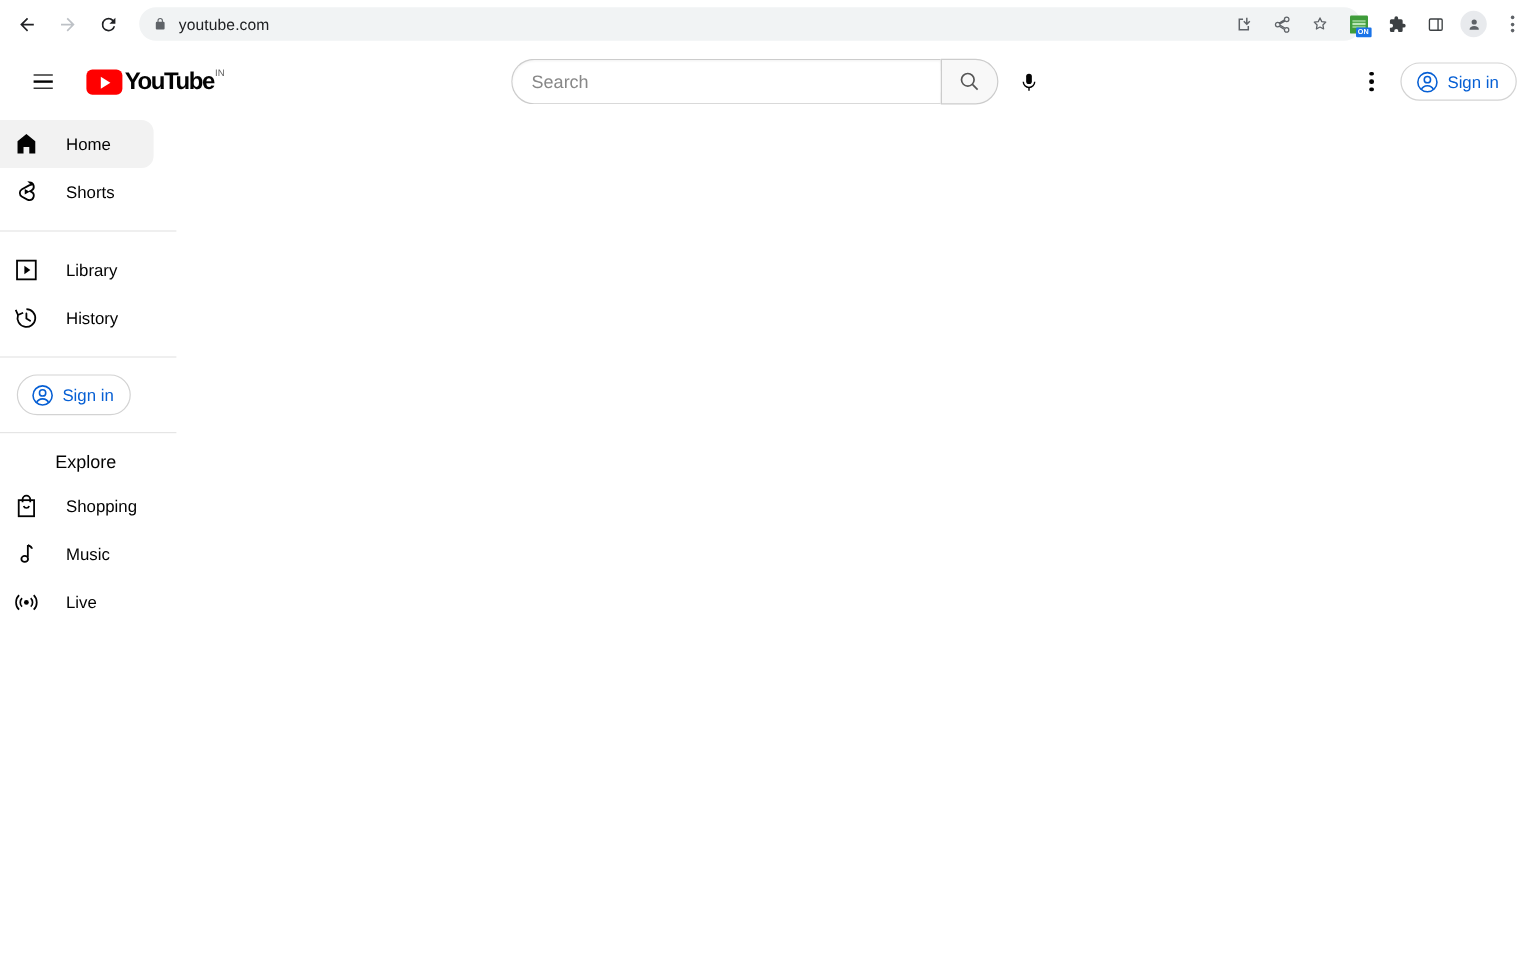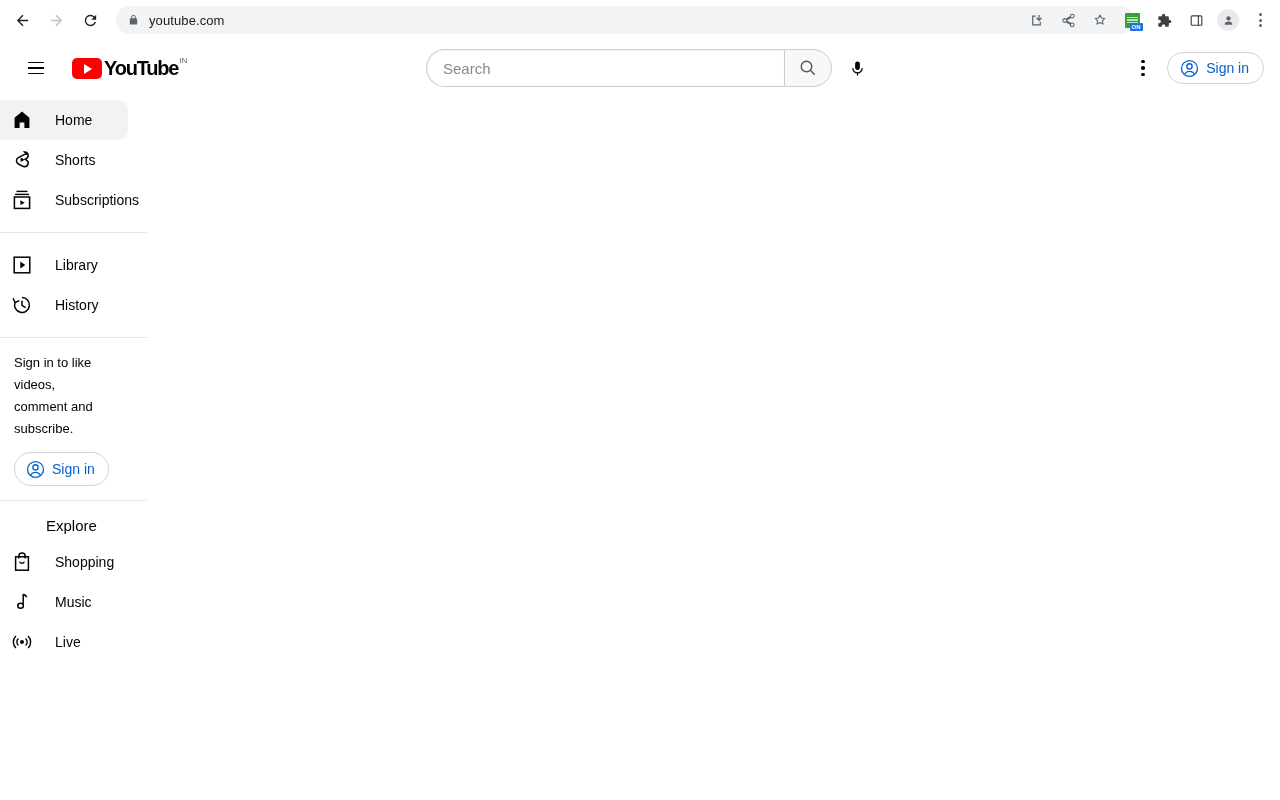--- a/index.html
+++ b/index.html
@@ -408,31 +408,20 @@
     <div class="nav-item">
       <span class="nav-ico">
         <svg width="24" height="24" viewBox="0 0 24 24">
           <path d="M14.6 3.9a3.6 3.6 0 0 1 1.6 6.8l-1.1.6 1.1.6a3.6 3.6 0 0 1-1.7 6.8c-.6 0-1.2-.2-1.7-.4l-4.4-2.3a3.6 3.6 0 0 1-.1-6.3l6.3-3.4c.6-.3 1.3-.4 2-.4z" fill="none" stroke="#030303" stroke-width="1.5"></path>
           <path d="M10.6 9.5l4.1 2.3-4.1 2.3V9.5z" fill="#030303"></path>
         </svg>
       </span>
       <span class="nav-label">Shorts</span>
     </div>
 
-    <div class="nav-item">
-      <span class="nav-ico">
-        <svg width="24" height="24" viewBox="0 0 24 24">
-          <line x1="6.5" y1="3.4" x2="17.5" y2="3.4" stroke="#030303" stroke-width="1.4"></line>
-          <line x1="5" y1="6.4" x2="19" y2="6.4" stroke="#030303" stroke-width="1.4"></line>
-          <rect x="4.4" y="9" width="15.2" height="11.4" fill="none" stroke="#030303" stroke-width="1.5"></rect>
-          <path d="M10.4 12.3l4.3 2.4-4.3 2.4v-4.8z" fill="#030303"></path>
-        </svg>
-      </span>
-      <span class="nav-label">Subscriptions</span>
-    </div>
 
     <div class="sb-divider"></div>
 
     <div class="nav-item">
       <span class="nav-ico">
         <svg width="24" height="24" viewBox="0 0 24 24">
           <rect x="4.2" y="4.2" width="15.6" height="15.6" fill="none" stroke="#030303" stroke-width="1.5"></rect>
           <path d="M10.3 8.4l5 3.6-5 3.6V8.4z" fill="#030303"></path>
         </svg>
       </span>
@@ -446,24 +435,20 @@
           <path d="M3.1 5.2l1.9 4.3 4.3-1.9" fill="none" stroke="#030303" stroke-width="1.5" stroke-linejoin="round"></path>
           <path d="M12 8.2v4.2l3.1 1.9" fill="none" stroke="#030303" stroke-width="1.5" stroke-linecap="round"></path>
         </svg>
       </span>
       <span class="nav-label">History</span>
     </div>
 
     <div class="sb-divider"></div>
 
     <div class="signin-prompt">
-      <p>
-        <span>Sign in to like videos,</span><br>
-        <span>comment and subscribe.</span>
-      </p>
       <div class="sb-signin">
         <svg width="21" height="21" viewBox="0 0 24 24">
           <circle cx="12" cy="12" r="9.1" fill="none" stroke="#065fd4" stroke-width="1.5"></circle>
           <circle cx="12" cy="9.6" r="3" fill="none" stroke="#065fd4" stroke-width="1.5"></circle>
           <path d="M6.2 19.2c.9-2.4 3.1-3.9 5.8-3.9s4.9 1.5 5.8 3.9" fill="none" stroke="#065fd4" stroke-width="1.5"></path>
         </svg>
         <span>Sign in</span>
       </div>
     </div>
 

